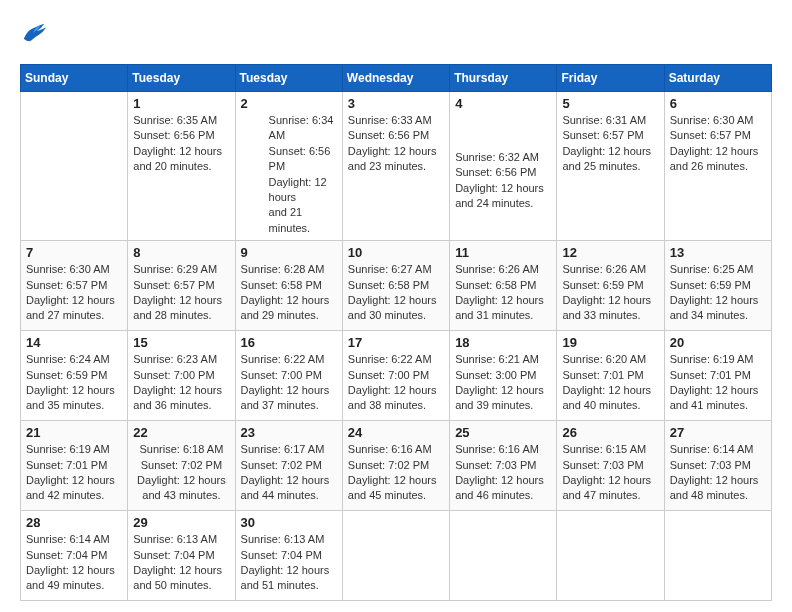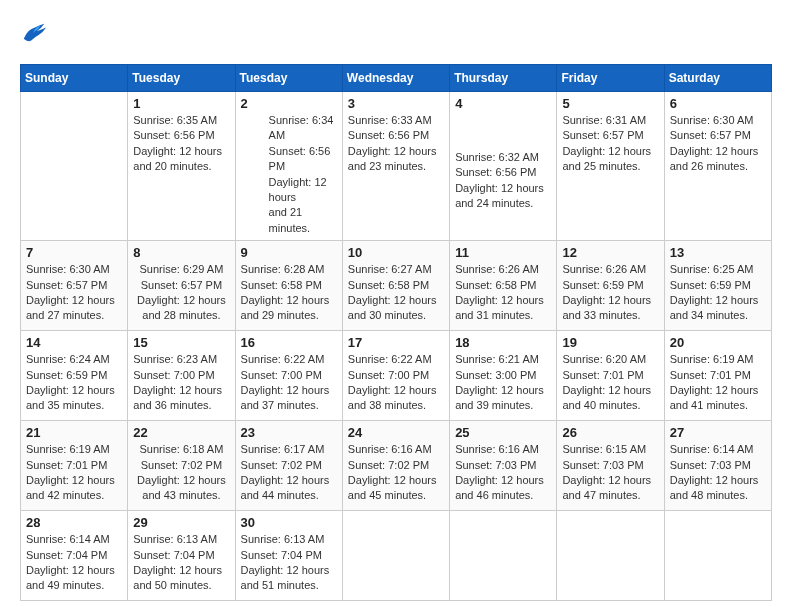--- a/index.html
+++ b/index.html
@@ -168,21 +168,21 @@
       <tr class="week-row">
         <td>
           <span class="day-num">7</span>
           <div class="day-info" style="white-space: pre-line;">Sunrise: 6:30 AM
 Sunset: 6:57 PM
 Daylight: 12 hours
 and 27 minutes.</div>
         </td>
         <td>
           <span class="day-num">8</span>
-          <div class="day-info" style="white-space: pre-line; text-align: center;">Sunrise: 6:29 AM
+          <div class="day-info" style="white-space: pre-line;">Sunrise: 6:29 AM
 Sunset: 6:57 PM
 Daylight: 12 hours
 and 28 minutes.</div>
         </td>
         <td>
           <span class="day-num">9</span>
           <div class="day-info" style="white-space: pre-line;">Sunrise: 6:28 AM
 Sunset: 6:58 PM
 Daylight: 12 hours
 and 29 minutes.</div>

